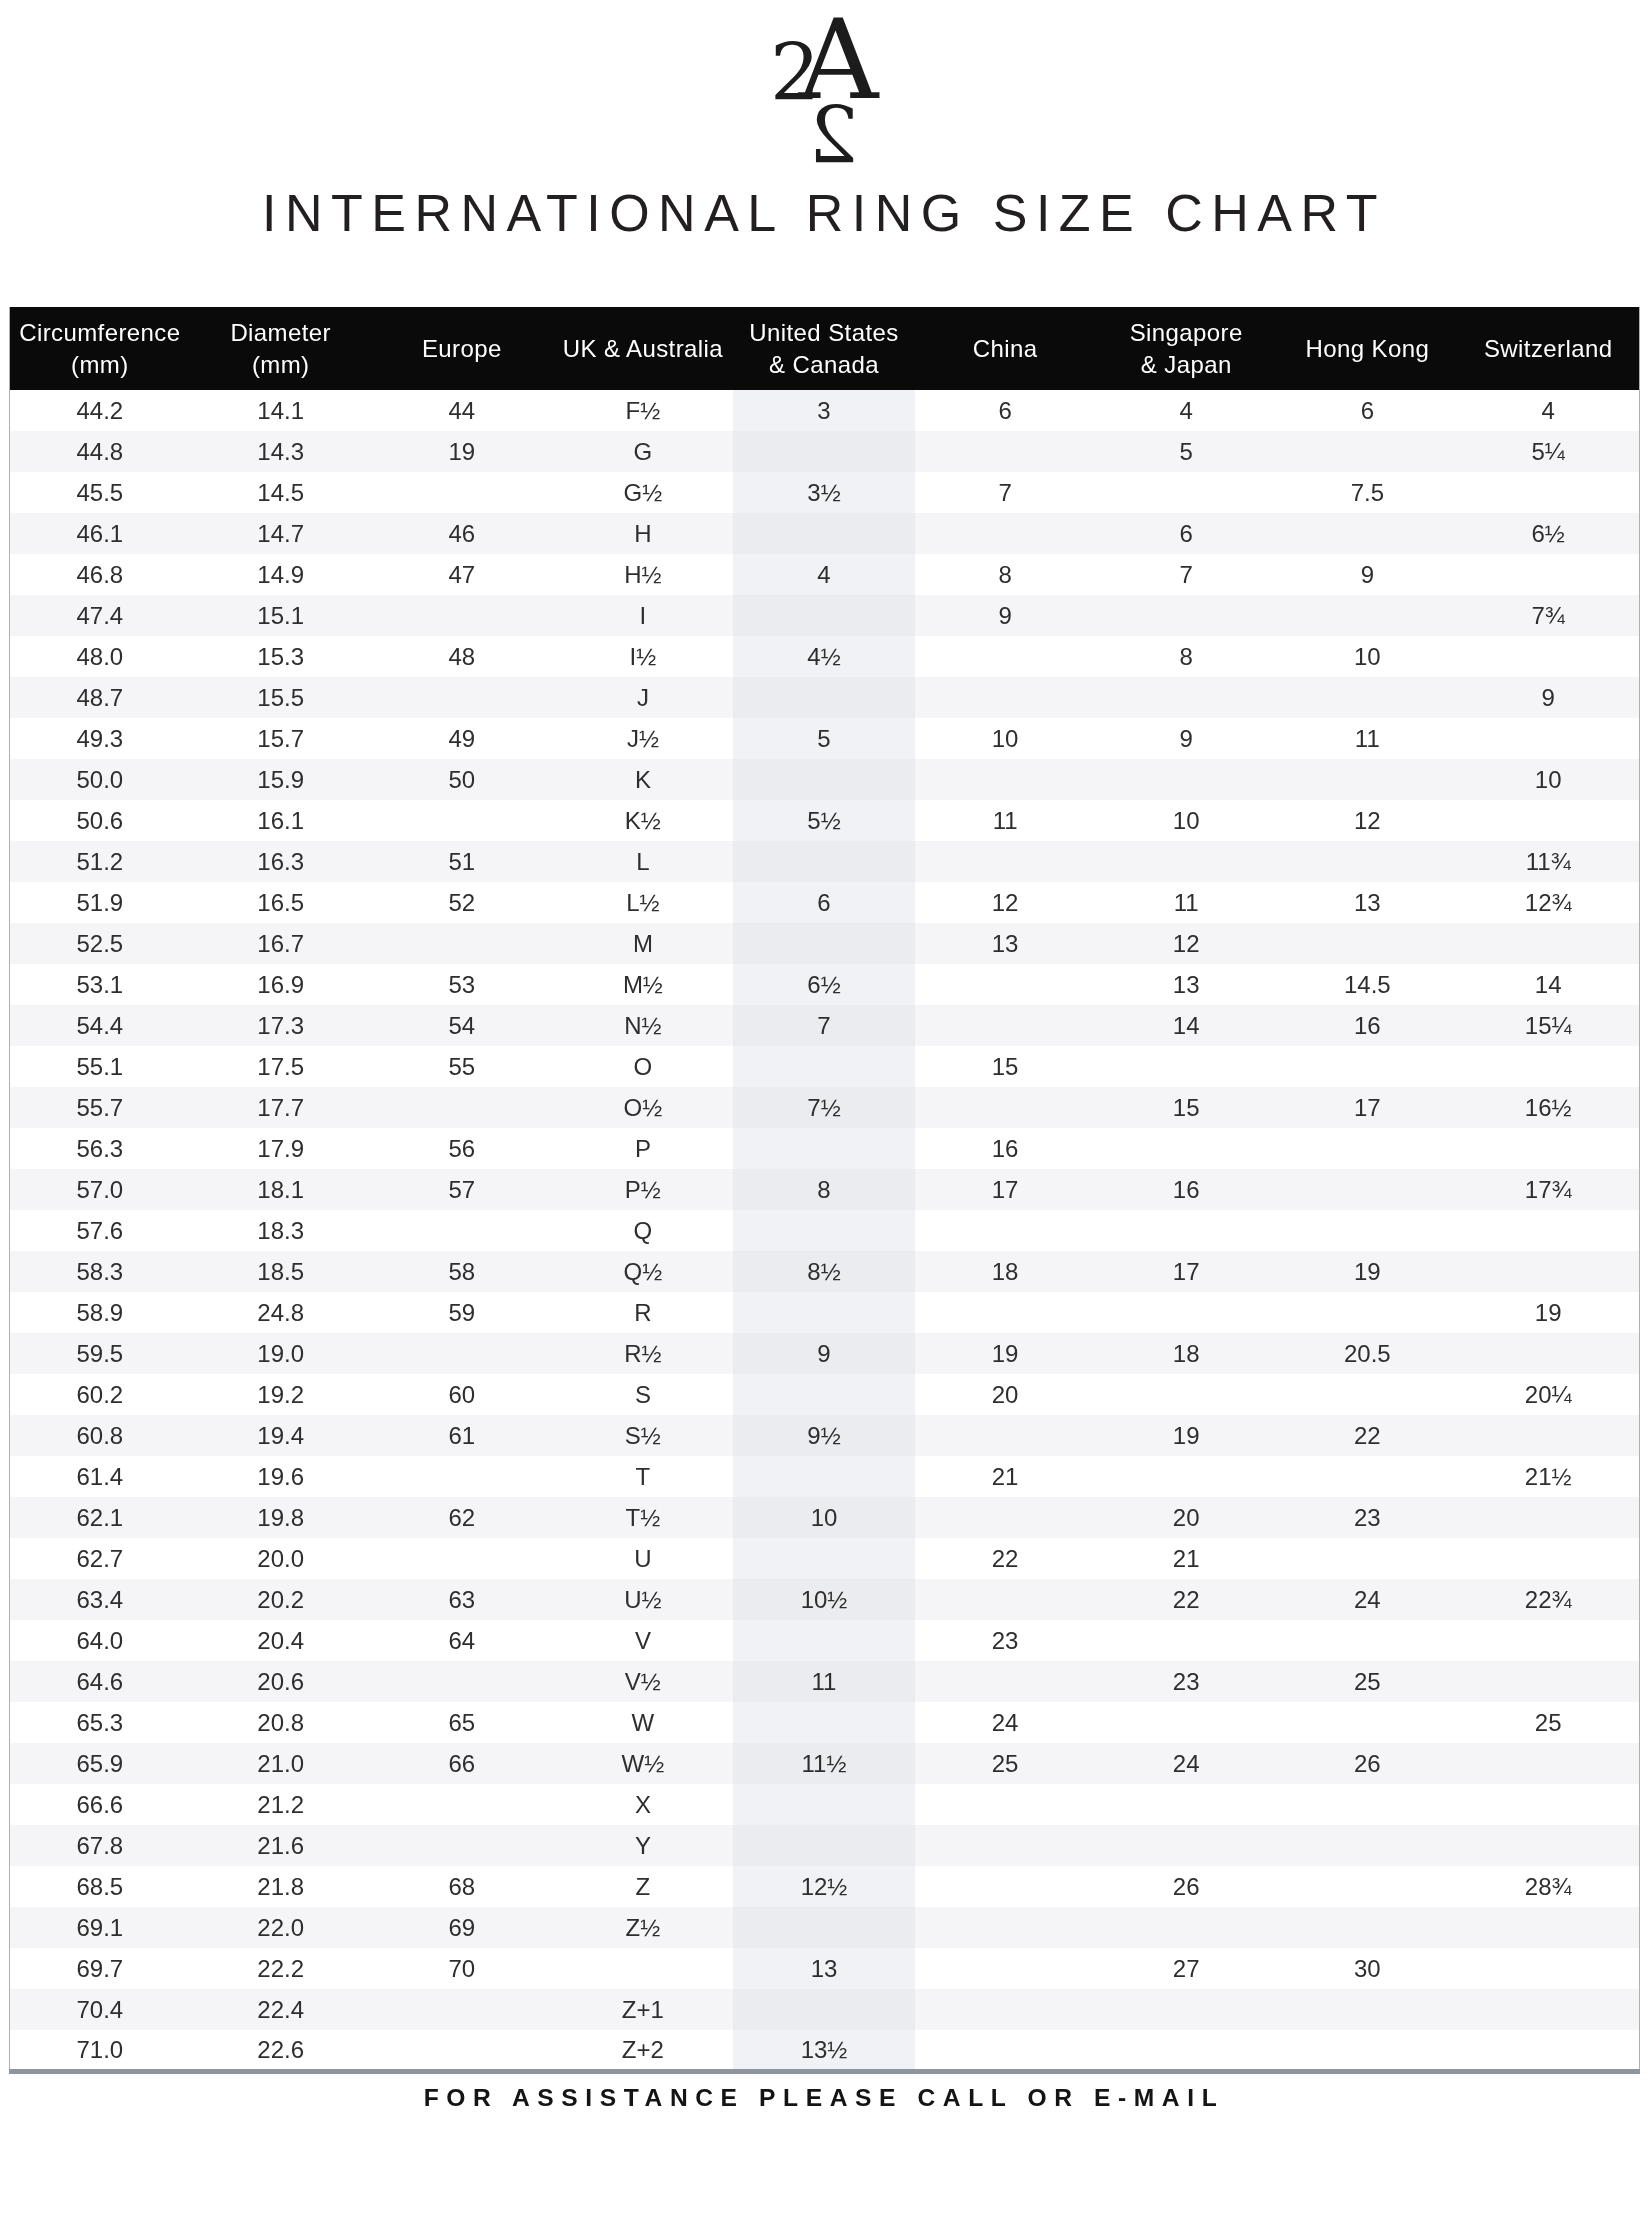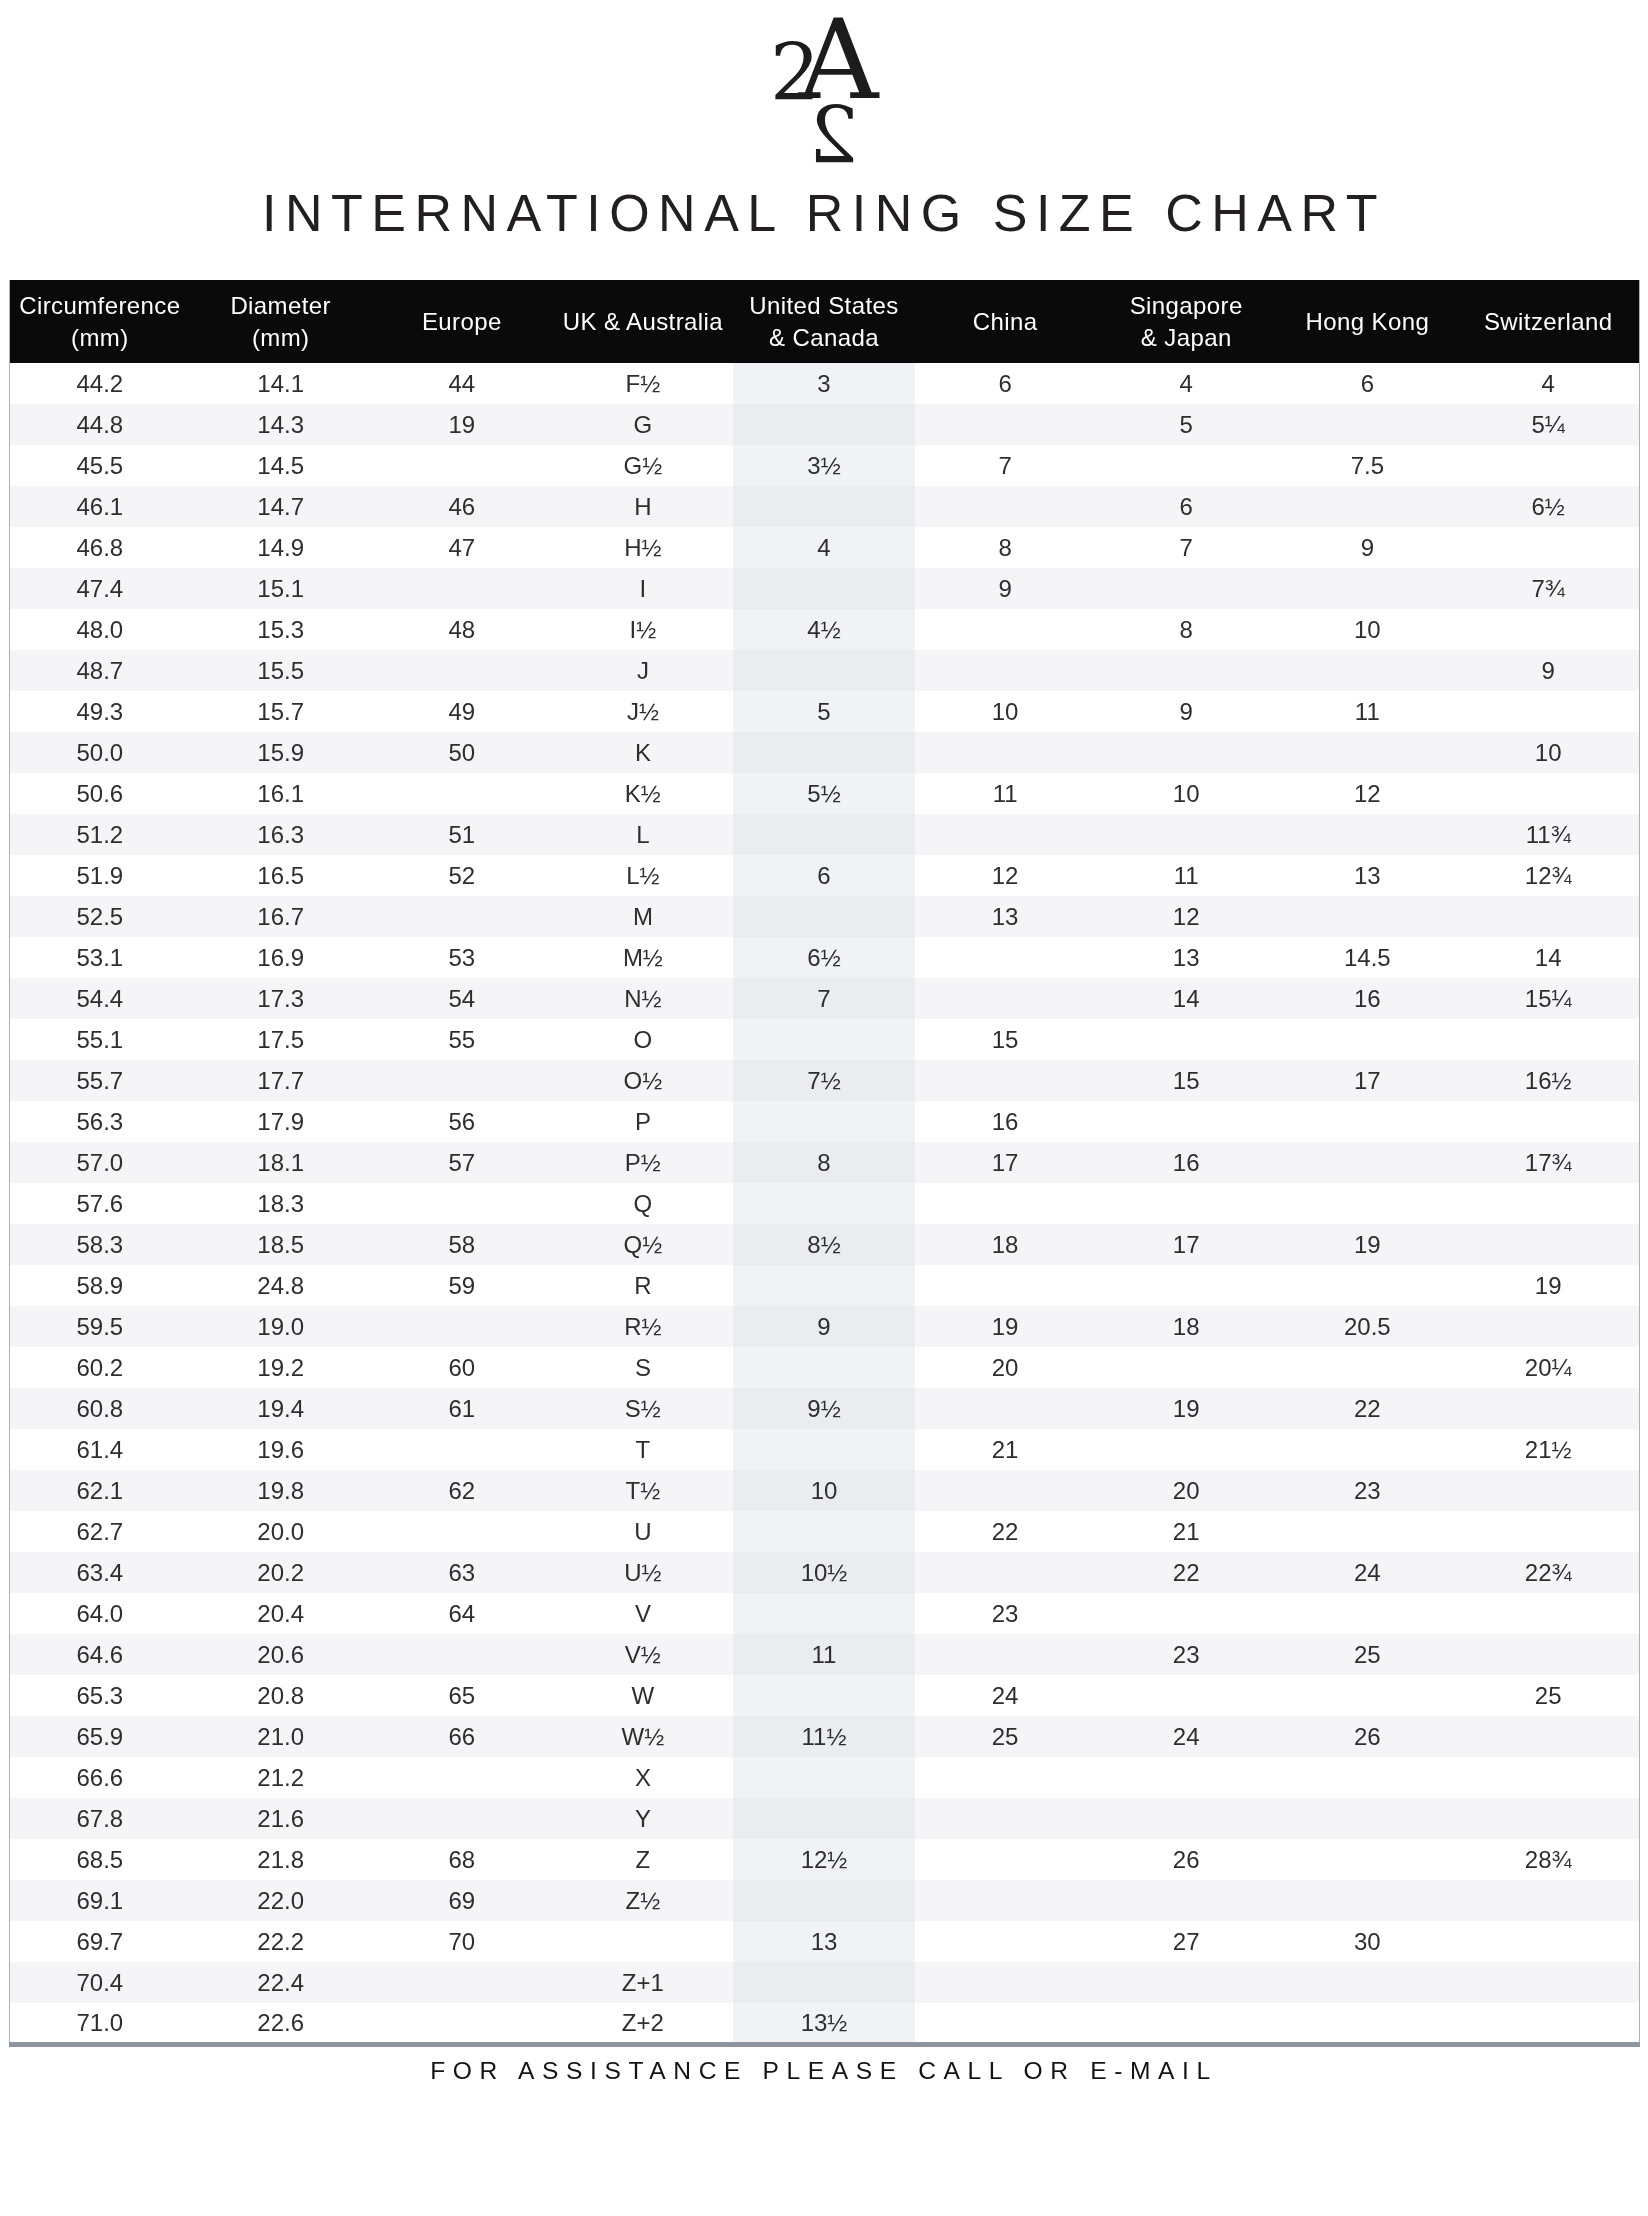--- a/index.html
+++ b/index.html
@@ -16,21 +16,21 @@
   body{
     width:1648px;height:2216px;overflow:hidden;background:#ffffff;
     font-family:"Liberation Sans", sans-serif;color:var(--text);
   }
   .logo{display:block;margin:5.1px auto 0;}
   .page-title{
     margin:20.3px 0 0;text-align:center;
     font-size:52px;font-weight:300;letter-spacing:8.5px;
     color:var(--title-color);line-height:44px;
   }
-  .sheet{padding:0 8.5px;margin-top:45px;}
+  .sheet{padding:0 8.5px;margin-top:72px;}
   table.ring{
     width:1631px;border-collapse:collapse;table-layout:fixed;
     border-left:1.7px solid var(--side-border);
     border-right:1.7px solid var(--side-border);
     border-bottom:5.1px solid var(--bottom-border);
   }
   table.ring thead th{
     background:var(--header-bg);color:var(--header-text);
     height:83px;font-size:24px;font-weight:300;letter-spacing:0.4px;
     white-space:pre-line;line-height:1.35;vertical-align:middle;text-align:center;
@@ -38,21 +38,21 @@
   }
   table.ring tbody tr{height:41px;}
   table.ring tbody tr:nth-child(even){background:var(--row-stripe);}
   table.ring tbody td{
     text-align:center;vertical-align:middle;padding:0;
     font-size:24px;font-weight:300;color:var(--text);
   }
   table.ring .us{background:var(--us-tint);}
   .footer-text{
     margin-top:10.2px;text-align:center;
-    font-size:24.6px;font-weight:400;letter-spacing:7.6px;color:#141414;
+    font-size:24.6px;font-weight:700;letter-spacing:7.6px;color:#141414;
   }
 </style>
 </head>
 <body>
 
 <div class="page">
 
   <svg class="logo" width="127" height="166" viewBox="0 0 150 210" aria-hidden="true">
     <g fill="#1c1c1c" font-family="'DejaVu Serif', serif">
       <text x="6" y="120" font-size="100">2</text>

